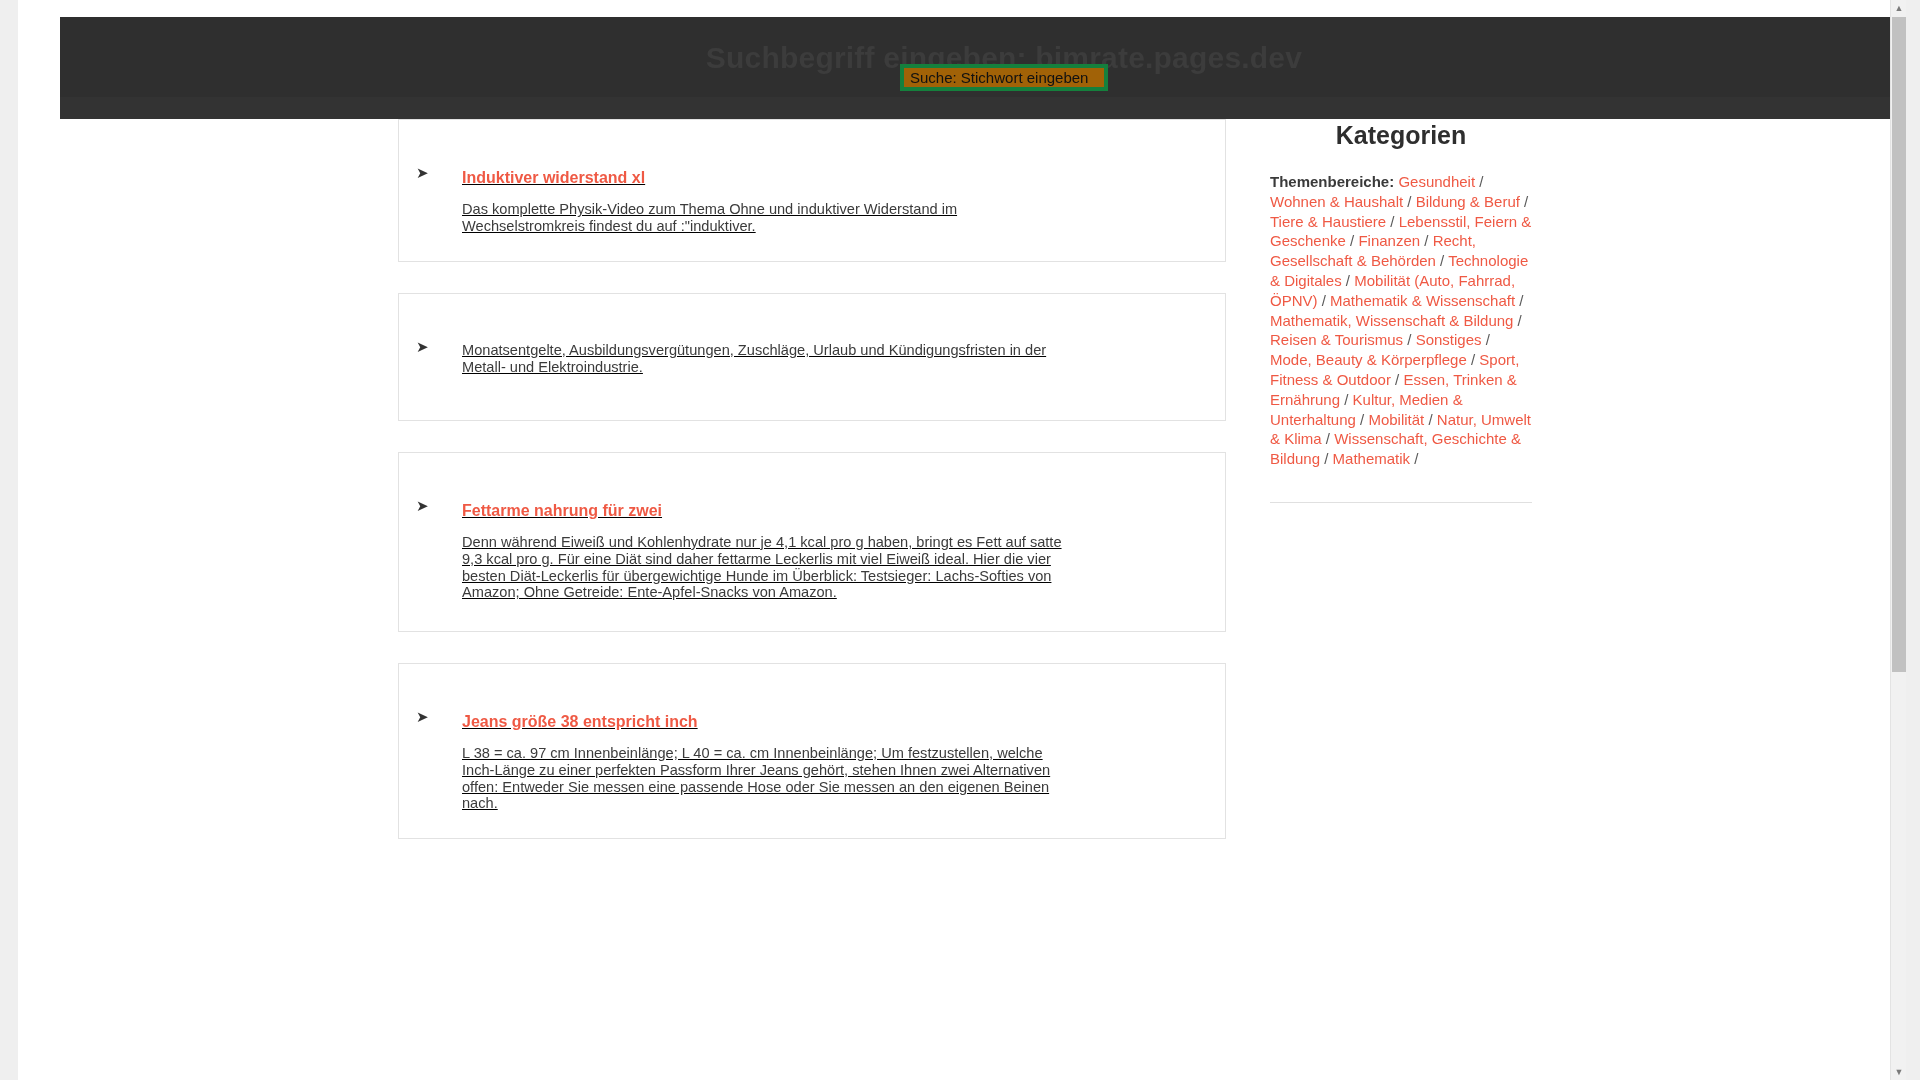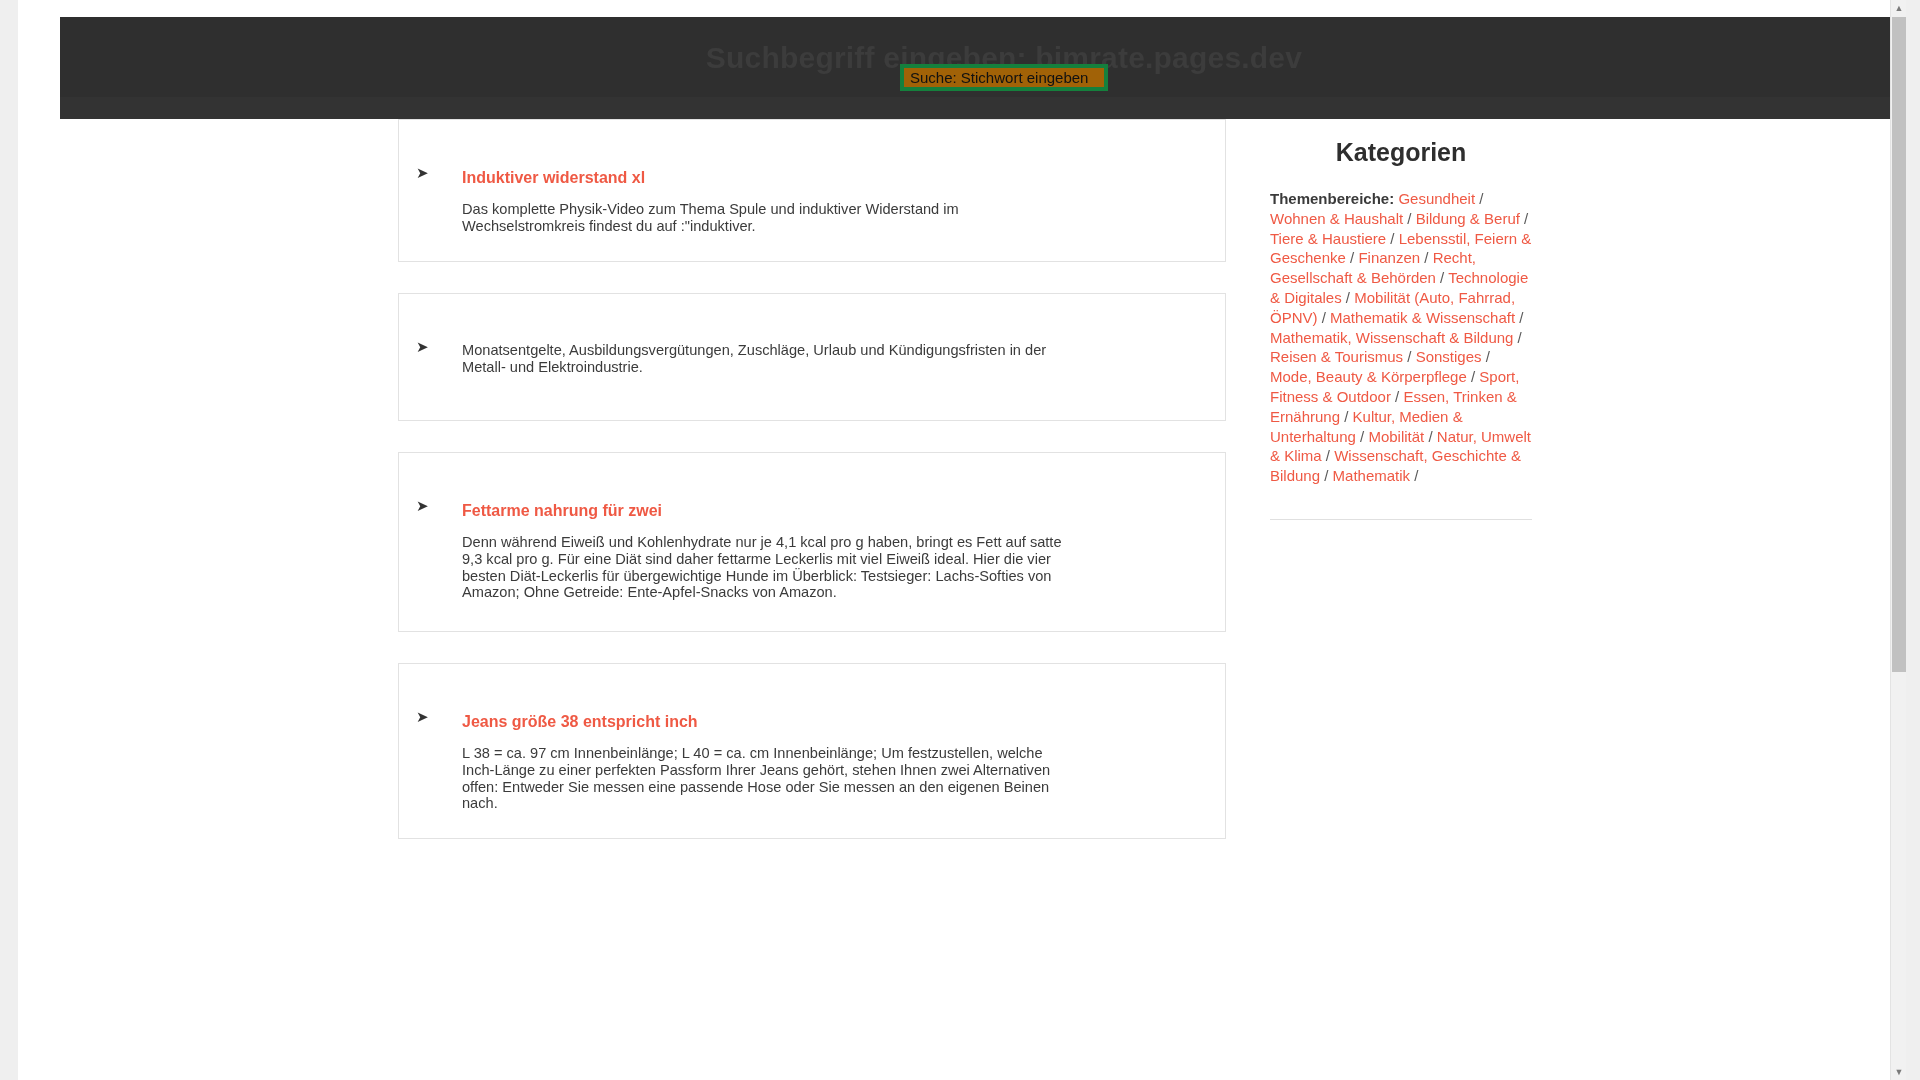--- a/index.html
+++ b/index.html
@@ -115,21 +115,21 @@
 
   .bullet-icon {
     position: absolute;
     left: 17px;
     top: 45px;
     font-size: 15px;
     line-height: 1;
     color: #333333;
   }
 
-  .result-body { padding-left: 45px; padding-top: 26px; }
+  .result-body { padding-left: 45px; padding-top: 26px; text-decoration: underline; }
 
   .result-title {
     display: block;
     color: #ef5944;
     font-size: 16px;
     font-weight: bold;
     text-decoration: none;
     line-height: 1.2;
     margin: 0 0 14px 0;
   }
@@ -143,21 +143,21 @@
   }
 
   
   .sidebar {
     position: absolute;
     left: 1248px;
     top: 0px;
     width: 270px;
   }
   .sidebar-title {
-    margin: 18px 0 22px 0;
+    margin: 1px 0 22px 0;
     text-align: center;
     font-size: 25px;
     font-weight: bold;
     color: #2e2e2e;
     line-height: 1.2;
   }
   .categories-block {
     text-align: left;
     font-size: 15px;
     line-height: 1.32;
@@ -229,21 +229,21 @@
     </header>
 
     <div class="content">
 
       <main class="main-column">
 
         <article class="result-card" style="min-height:128px;">
           <span class="bullet-icon">➤</span>
           <div class="result-body">
             <a class="result-title" href="#">Induktiver widerstand xl</a>
-            <p class="result-snippet">Das komplette Physik-Video zum Thema Spule und induktiver Widerstand im Wechselstromkreis findest du auf :"induktiver.</p>
+            <p class="result-snippet">Das komplette Physik-Video zum Thema Ohne und induktiver Widerstand im Wechselstromkreis findest du auf :"induktiver.</p>
           </div>
         </article>
 
         <article class="result-card" style="min-height:128px;">
           <span class="bullet-icon">➤</span>
           <div class="result-body">
             <p class="result-snippet">Monatsentgelte, Ausbildungsvergütungen, Zuschläge, Urlaub und Kündigungsfristen in der Metall- und Elektroindustrie.</p>
           </div>
         </article>
 

